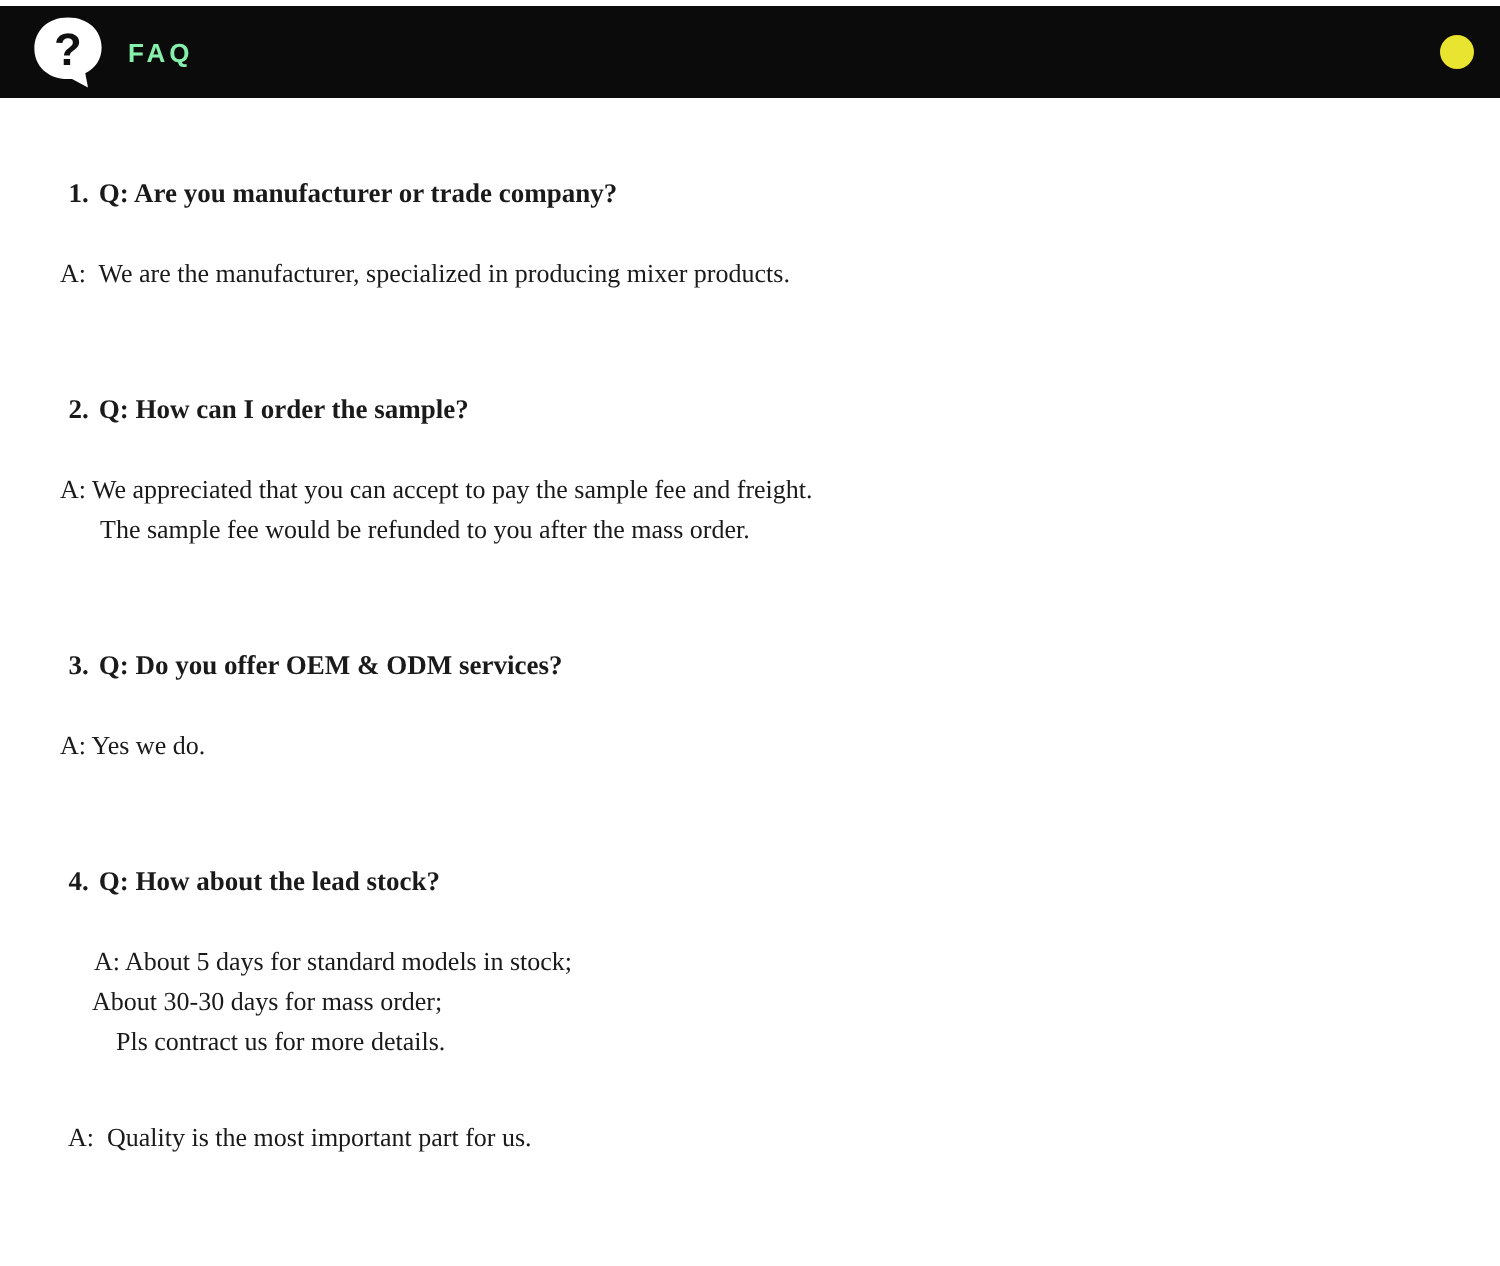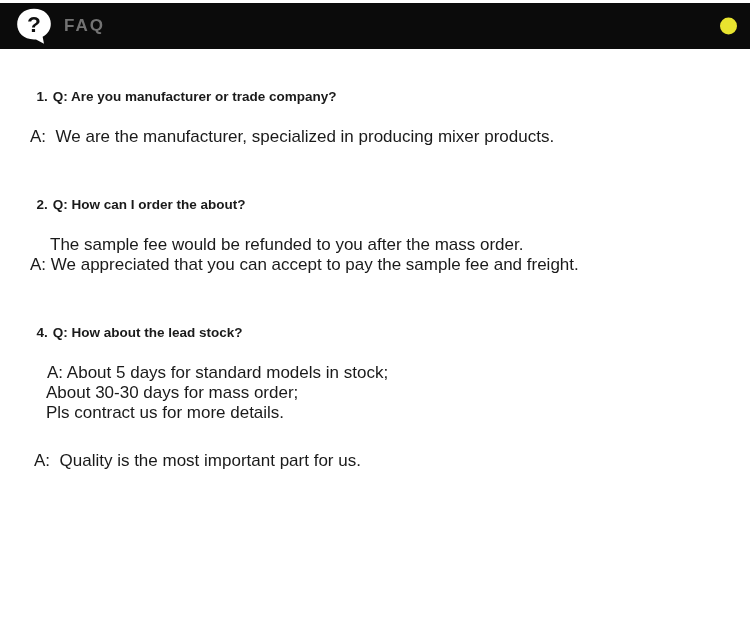--- a/index.html
+++ b/index.html
@@ -23,52 +23,53 @@
   }
   .icon-wrap {
     width: 40px;
     height: 40px;
     display: flex;
     align-items: center;
     justify-content: center;
     margin-right: 10px;
   }
   .topbar-title {
-    color: #737373;
+    color: #86efac;
     font-weight: bold;
-    font-size: 17px;
+    font-size: 13px;
     letter-spacing: 2px;
   }
   .yellow-dot {
     position: absolute;
     right: 13px;
     top: 50%;
     transform: translateY(-50%);
     width: 17px;
     height: 17px;
     border-radius: 50%;
     background: #e8e42f; 
   }
   
   .content {
     padding-top: 18px;
   }
   .faq-item {
     margin-bottom: 28px;
+    font-family: Liberation Serif, serif;
   }
   .q-line {
     padding-left: 14px;
     font-weight: bold;
     font-size: 13.5px;
     line-height: 20px;
     white-space: pre-wrap;
   }
   .q-num { margin-right: 5px; }
   .a-line {
-    font-size: 17px;
+    font-size: 13px;
     line-height: 20px;
     white-space: pre-wrap;
   }
 </style>
 </head>
 <body>
 
 <header class="topbar" style="background: rgb(11, 11, 11);">
   <div class="icon-wrap">
     <svg width="40" height="40" viewBox="0 0 44 44" aria-hidden="true">
@@ -84,34 +85,40 @@
 
   <section class="faq-item">
     <div class="q-line">
       <span class="q-num">1.</span><span>Q: Are you manufacturer or trade company?</span>
     </div>
     <div class="a-line" style="padding-left:30px">A:  We are the manufacturer, specialized in producing mixer products.</div>
   </section>
 
   <section class="faq-item">
     <div class="q-line">
-      <span class="q-num">2.</span><span>Q: How can I order the about?</span>
+      <span class="q-num">2.</span><span>Q: How can I order the sample?</span>
     </div>
+    <div class="a-line" style="padding-left:30px">A: We appreciated that you can accept to pay the sample fee and freight.</div>
     <div class="a-line" style="padding-left:50px">The sample fee would be refunded to you after the mass order.</div>
-    <div class="a-line" style="padding-left:30px">A: We appreciated that you can accept to pay the sample fee and freight.</div>
   </section>
 
+  <section class="faq-item">
+    <div class="q-line">
+      <span class="q-num">3.</span><span>Q: Do you offer OEM &amp; ODM services?</span>
+    </div>
+    <div class="a-line" style="padding-left:30px">A: Yes we do.</div>
+  </section>
 
   <section class="faq-item">
     <div class="q-line">
       <span class="q-num">4.</span><span>Q: How about the lead stock?</span>
     </div>
     <div class="a-line" style="padding-left:47px">A: About 5 days for standard models in stock;</div>
     <div class="a-line" style="padding-left:46px">About 30-30 days for mass order;</div>
-    <div class="a-line" style="padding-left:46px">Pls contract us for more details.</div>
+    <div class="a-line" style="padding-left:58px">Pls contract us for more details.</div>
   </section>
 
   <section class="faq-item">
     <div class="a-line" style="padding-left:34px">A:  Quality is the most important part for us.</div>
 
   </section>
 
 </main>
 
 </body></html>

